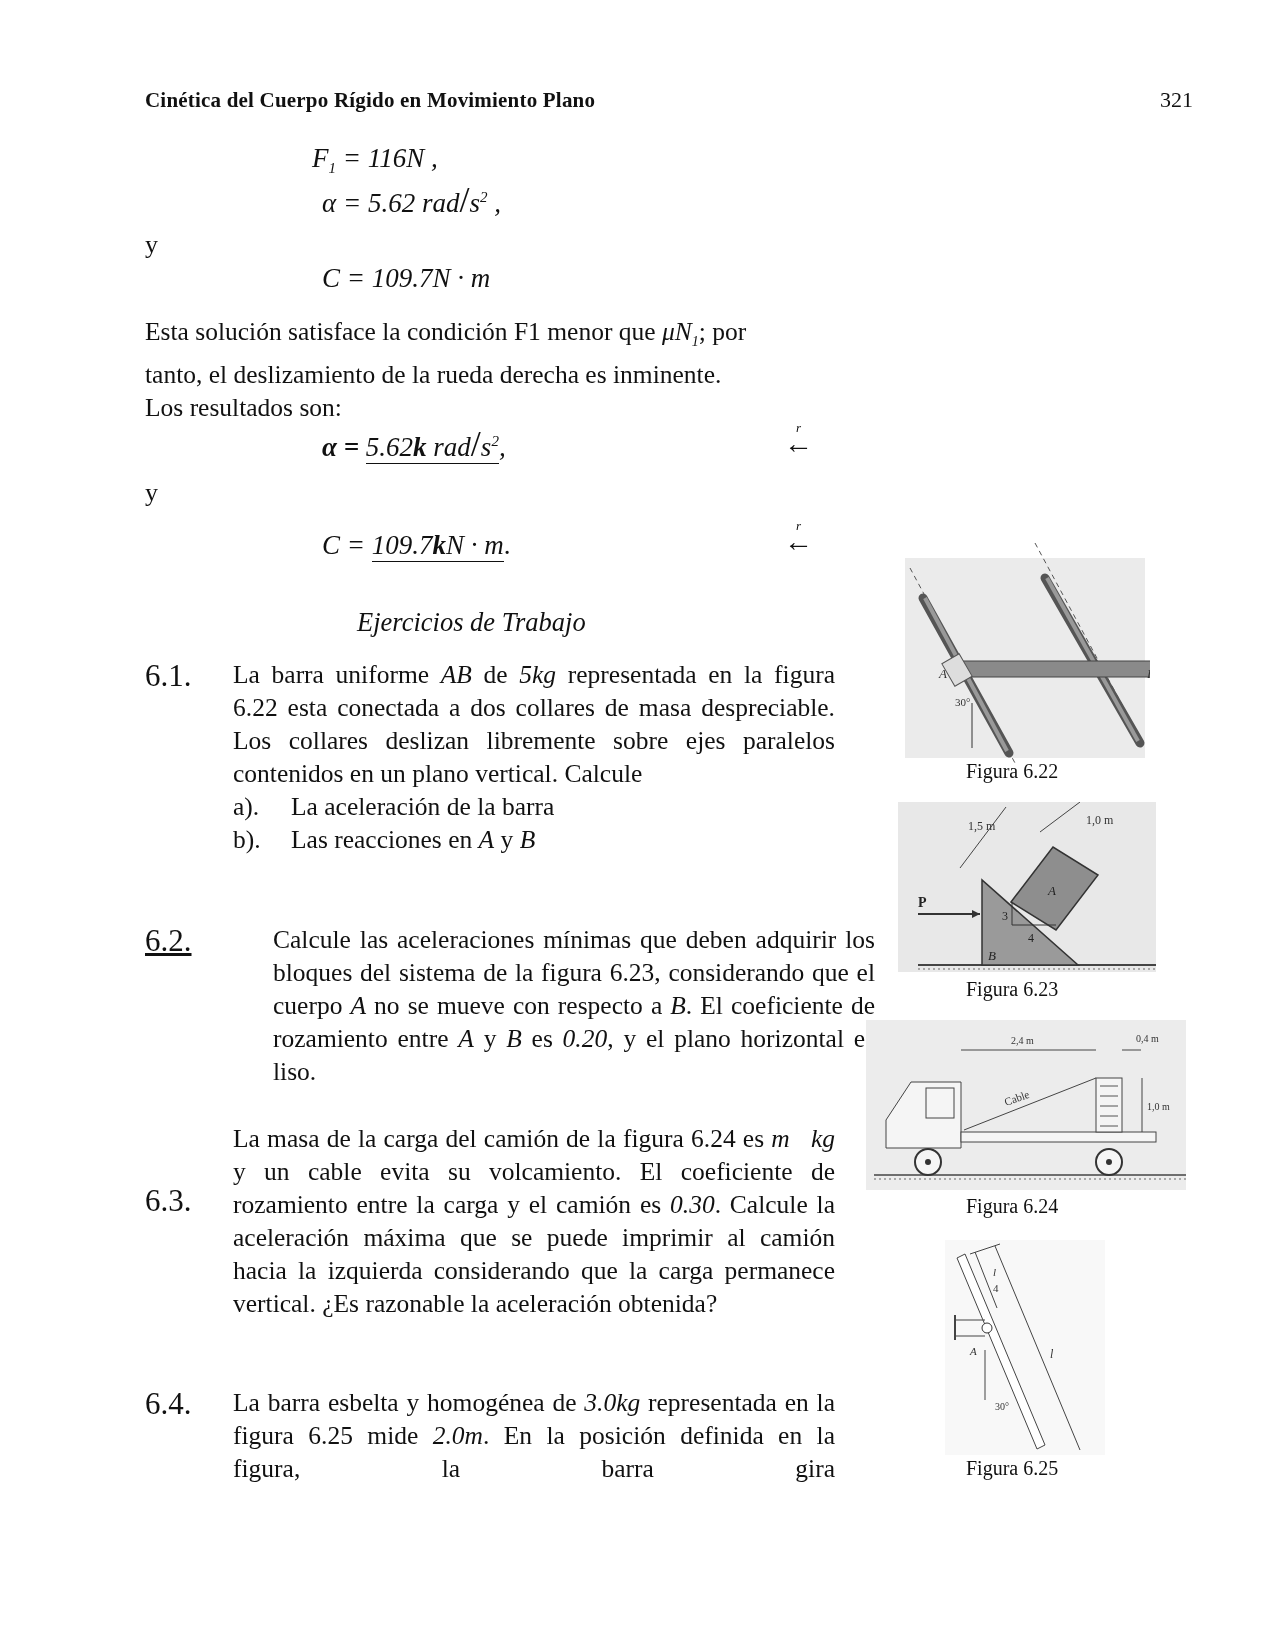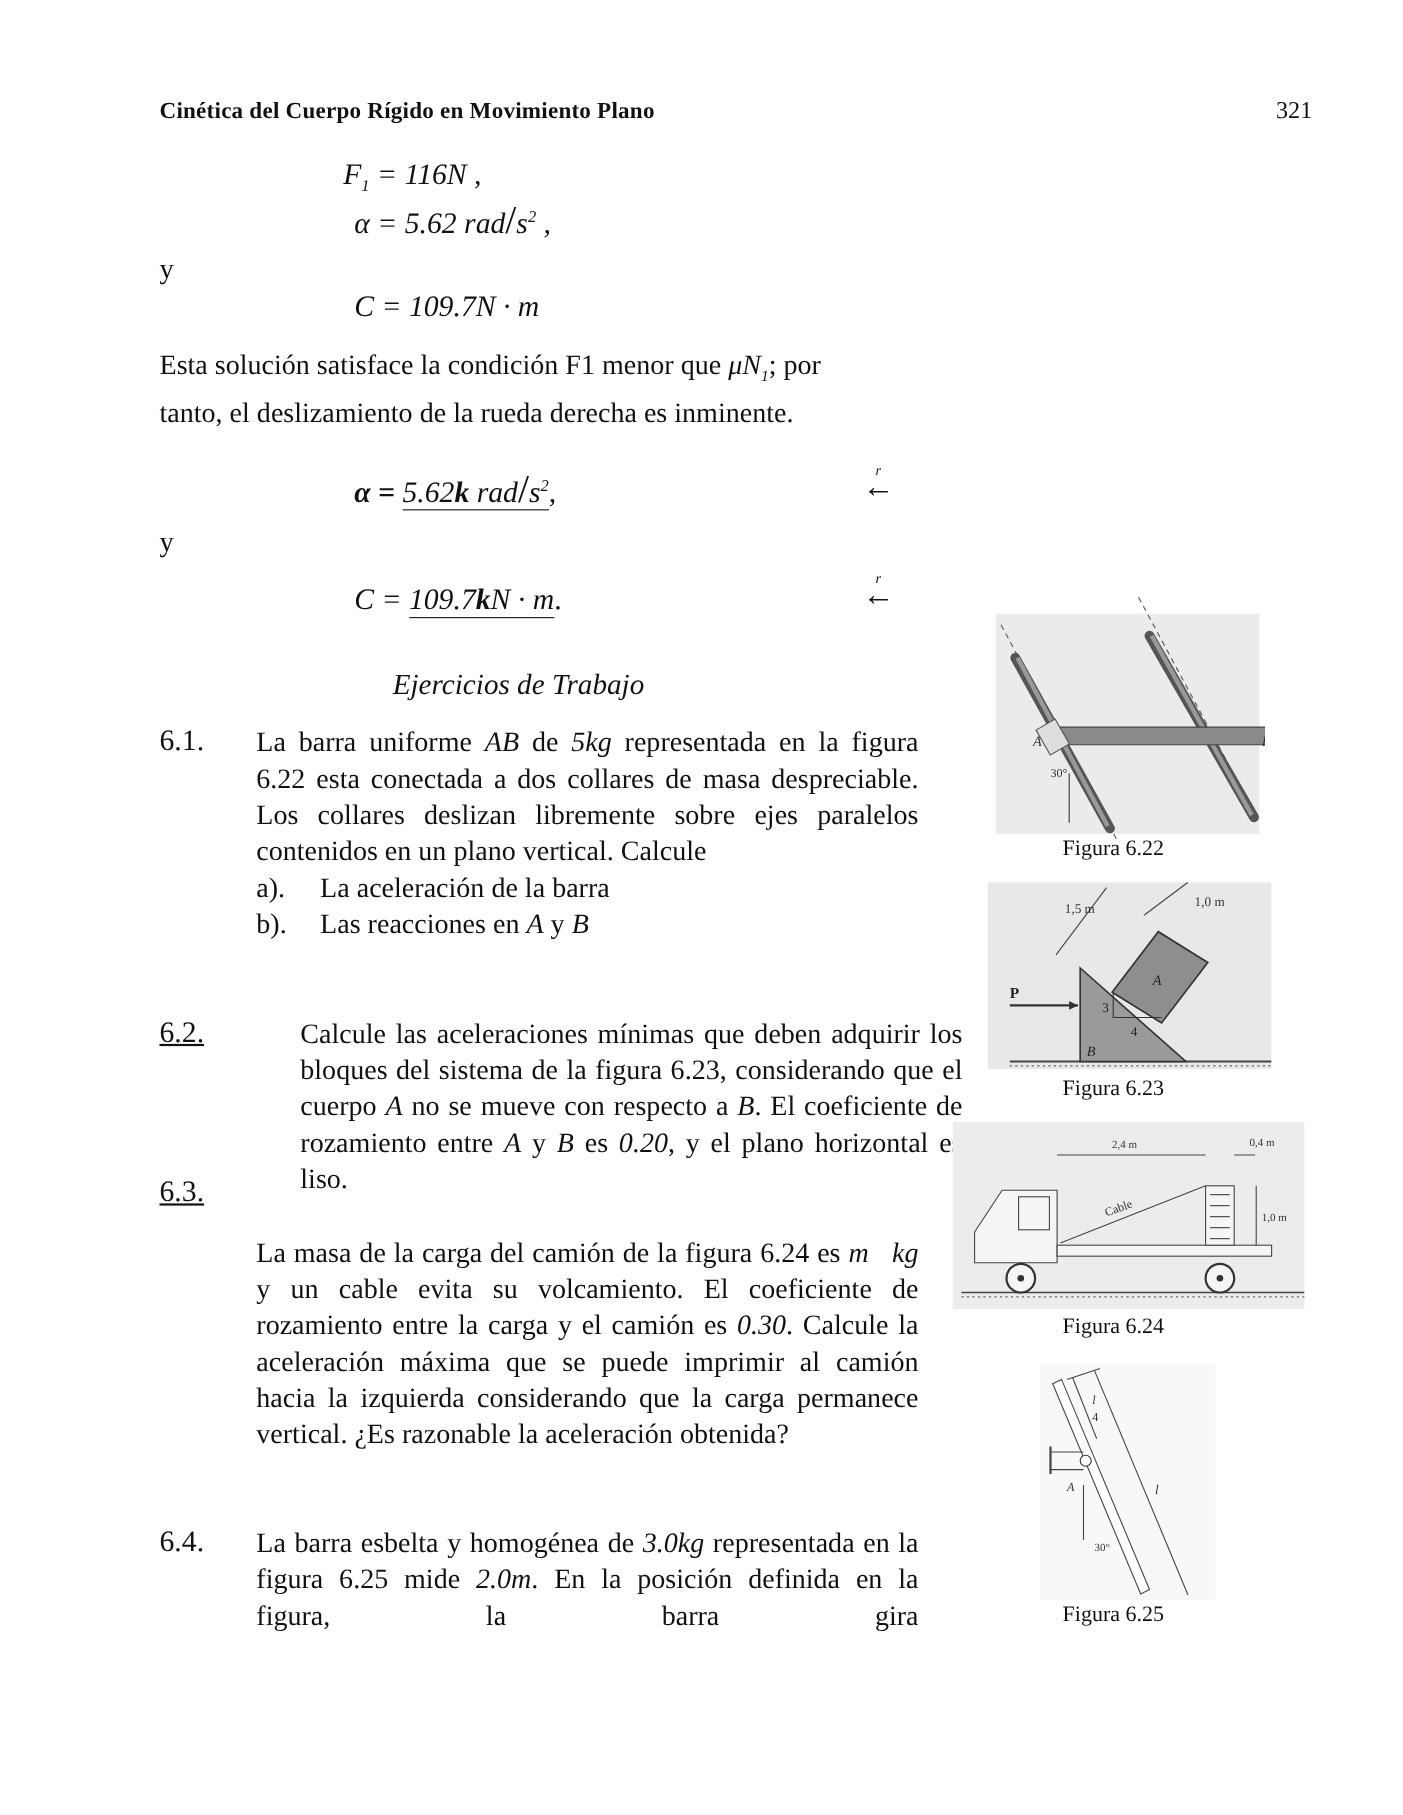--- a/index.html
+++ b/index.html
@@ -8,21 +8,21 @@
   .abs { position:absolute; }
   .header { font-weight:bold; font-size:21px; top:88px; left:145px; letter-spacing:0.2px; }
   .pagenum { font-size:22px; top:87px; left:1160px; }
   .eq { font-style:italic; font-size:27px; white-space:nowrap;text-align:center; }
   .y { font-size:26px; }
   .para { font-size:25.5px; line-height:33px; }
   .ul { border-bottom:1.5px solid #111; padding-bottom:1px; }
   .vec { font-size:29px; font-style:normal; }
   .vec-r { font-size:13px; font-style:italic; display:block; text-align:center; margin-bottom:-9px; }
   .section { font-style:italic; font-size:26.5px; top:607px; left:357px; }
-  .num { font-size:27px;text-align:right; }
+  .num { font-size:31px;text-align:right; }
   .ex { font-size:25.5px; line-height:33px; text-align:justify; width:602px; }
   .ex p { margin:0; }
   .sub { font-size:25.5px; line-height:33px; }
   .caption { font-weight:normal; font-size:20px; }
   sup.s { font-size:15px; }
   .i { font-style:italic; }
   .b { font-weight:bold; }
 </style>
 </head>
 <body>
@@ -35,20 +35,21 @@
 </div>
 <div class="abs eq" style="top:188px;left:322px;">
   <span>α = 5.62 rad</span><span style="font-style:normal;font-size:36px;line-height:0;">/</span><span>s</span><sup class="s">2</sup><span> ,</span>
 </div>
 <div class="abs y" style="top:230px;left:145px;">y</div>
 <div class="abs eq" style="top:263px;left:322px;">C = 109.7N · m</div>
 
 <div class="abs para" style="top:315px;left:145px;width:680px;">
   <div><span>Esta solución satisface la condición F1 menor que </span><span class="i">μN</span><sub class="i" style="font-size:14px;">1</sub><span>; por</span></div>
   <div>tanto, el deslizamiento de la rueda derecha es inminente.</div>
+  <div>Los resultados son:</div>
 </div>
 
 <div class="abs eq" style="top:432px;left:322px;">
   <span class="b">α = </span><span class="ul"><span>5.62</span><span class="b">k</span><span> rad</span><span style="font-style:normal;font-size:36px;line-height:0;">/</span><span>s</span><sup class="s">2</sup></span><span>,</span>
 </div>
 <div class="abs" style="top:420px;left:784px;">
   <span class="vec-r">r</span>
   <span class="vec">←</span>
 </div>
 <div class="abs y" style="top:478px;left:145px;">y</div>
@@ -67,21 +68,21 @@
   <p><span>La barra uniforme </span><span class="i">AB</span><span> de </span><span class="i">5kg</span><span> representada en la figura 6.22 esta conectada a dos collares de masa despreciable. Los collares deslizan libremente sobre ejes paralelos contenidos en un plano vertical. Calcule</span></p>
   <div class="sub"><span style="display:inline-block;width:58px;">a).</span><span>La aceleración de la barra</span></div>
   <div class="sub"><span style="display:inline-block;width:58px;">b).</span><span>Las reacciones en </span><span class="i">A</span><span> y </span><span class="i">B</span></div>
 </div>
 
 <div class="abs num" style="top:923px;left:145px;text-decoration:underline;">6.2.</div>
 <div class="abs ex" style="top:923px;left:233px;margin-left:40px;">
   <p><span>Calcule las aceleraciones mínimas que deben adquirir los bloques del sistema de la figura 6.23, considerando que el cuerpo </span><span class="i">A</span><span> no se mueve con respecto a </span><span class="i">B</span><span>. El coeficiente de rozamiento entre </span><span class="i">A</span><span> y </span><span class="i">B</span><span> es </span><span class="i">0.20</span><span>, y el plano horizontal es liso.</span></p>
 </div>
 
-<div class="abs num" style="top:1068px;left:145px;text-decoration:underline;">6.3.</div>
+<div class="abs num" style="top:1183px;left:145px;">6.3.</div>
 <div class="abs ex" style="top:1122px;left:233px;">
   <p><span>La masa de la carga del camión de la figura 6.24 es </span><span class="i" style="word-spacing:14px;">m kg</span><span> y un cable evita su volcamiento. El coeficiente de rozamiento entre la carga y el camión es </span><span class="i">0.30</span><span>. Calcule la aceleración máxima que se puede imprimir al camión hacia la izquierda considerando que la carga permanece vertical. ¿Es razonable la aceleración obtenida?</span></p>
 </div>
 
 <div class="abs num" style="top:1386px;left:145px;">6.4.</div>
 <div class="abs ex" style="top:1386px;left:233px;text-align-last:justify;">
   <p><span>La barra esbelta y homogénea de </span><span class="i">3.0kg</span><span> representada en la figura 6.25 mide </span><span class="i">2.0m</span><span>. En la posición definida en la figura, la barra gira</span></p>
 </div>
 
 <svg class="abs" style="top:538px;left:905px;" width="245" height="225">

